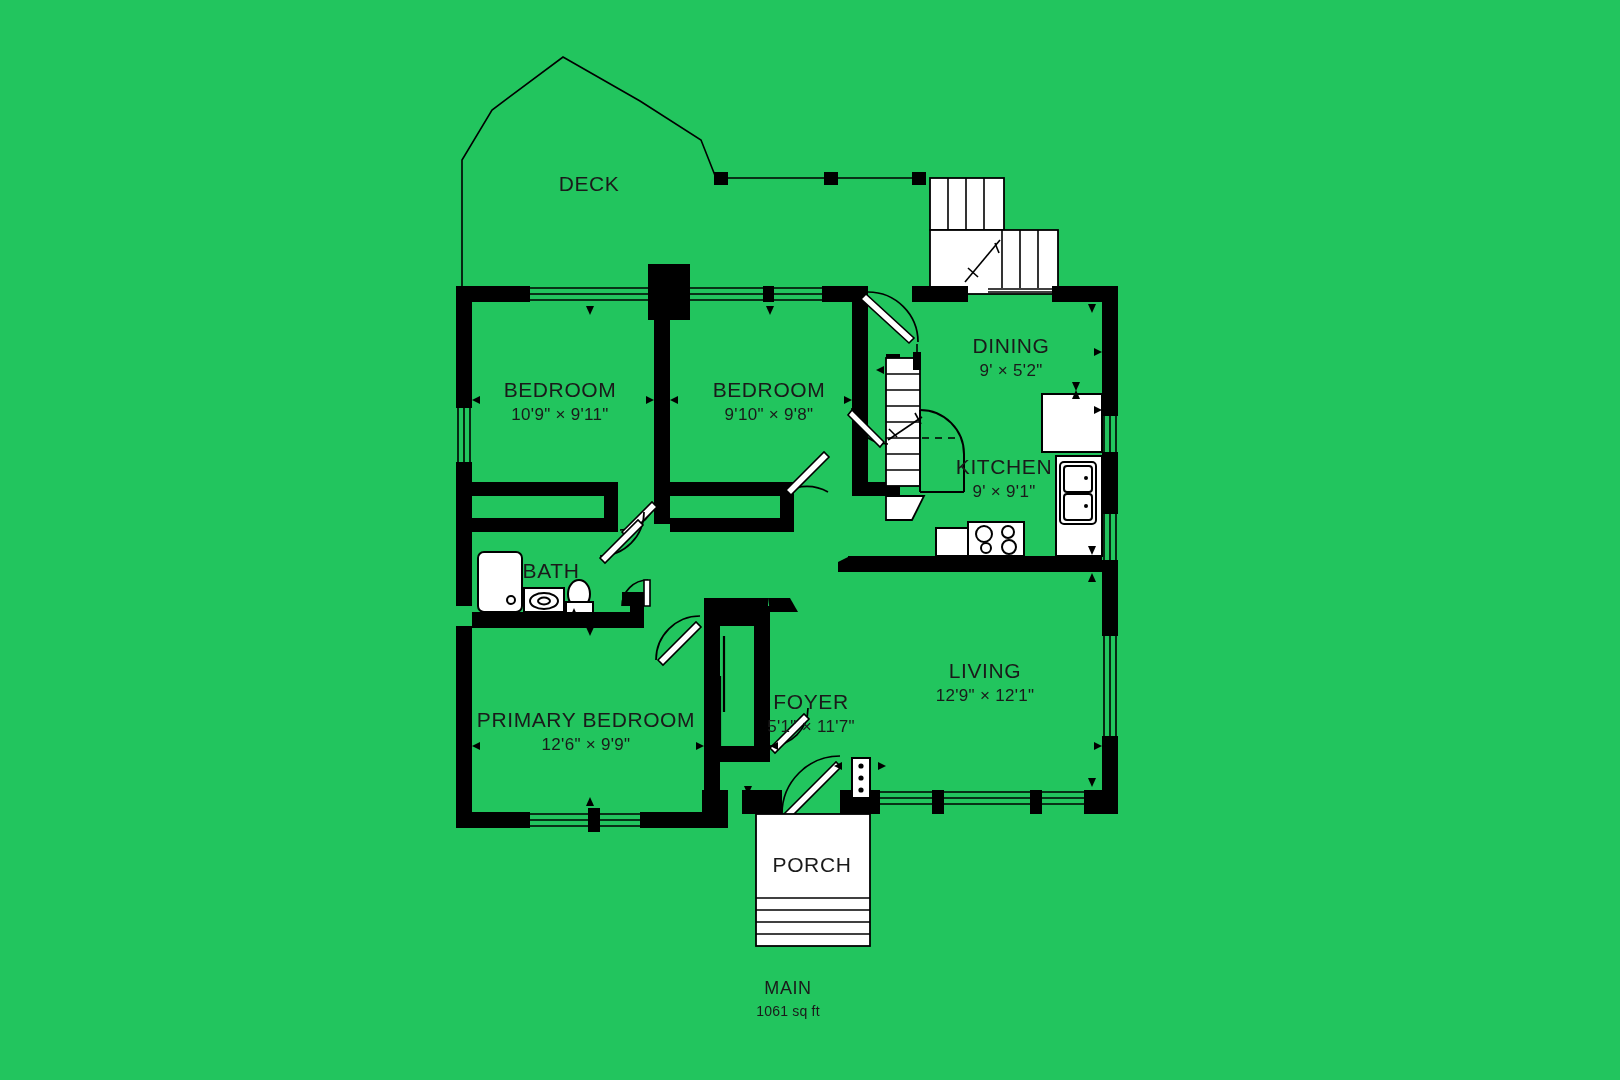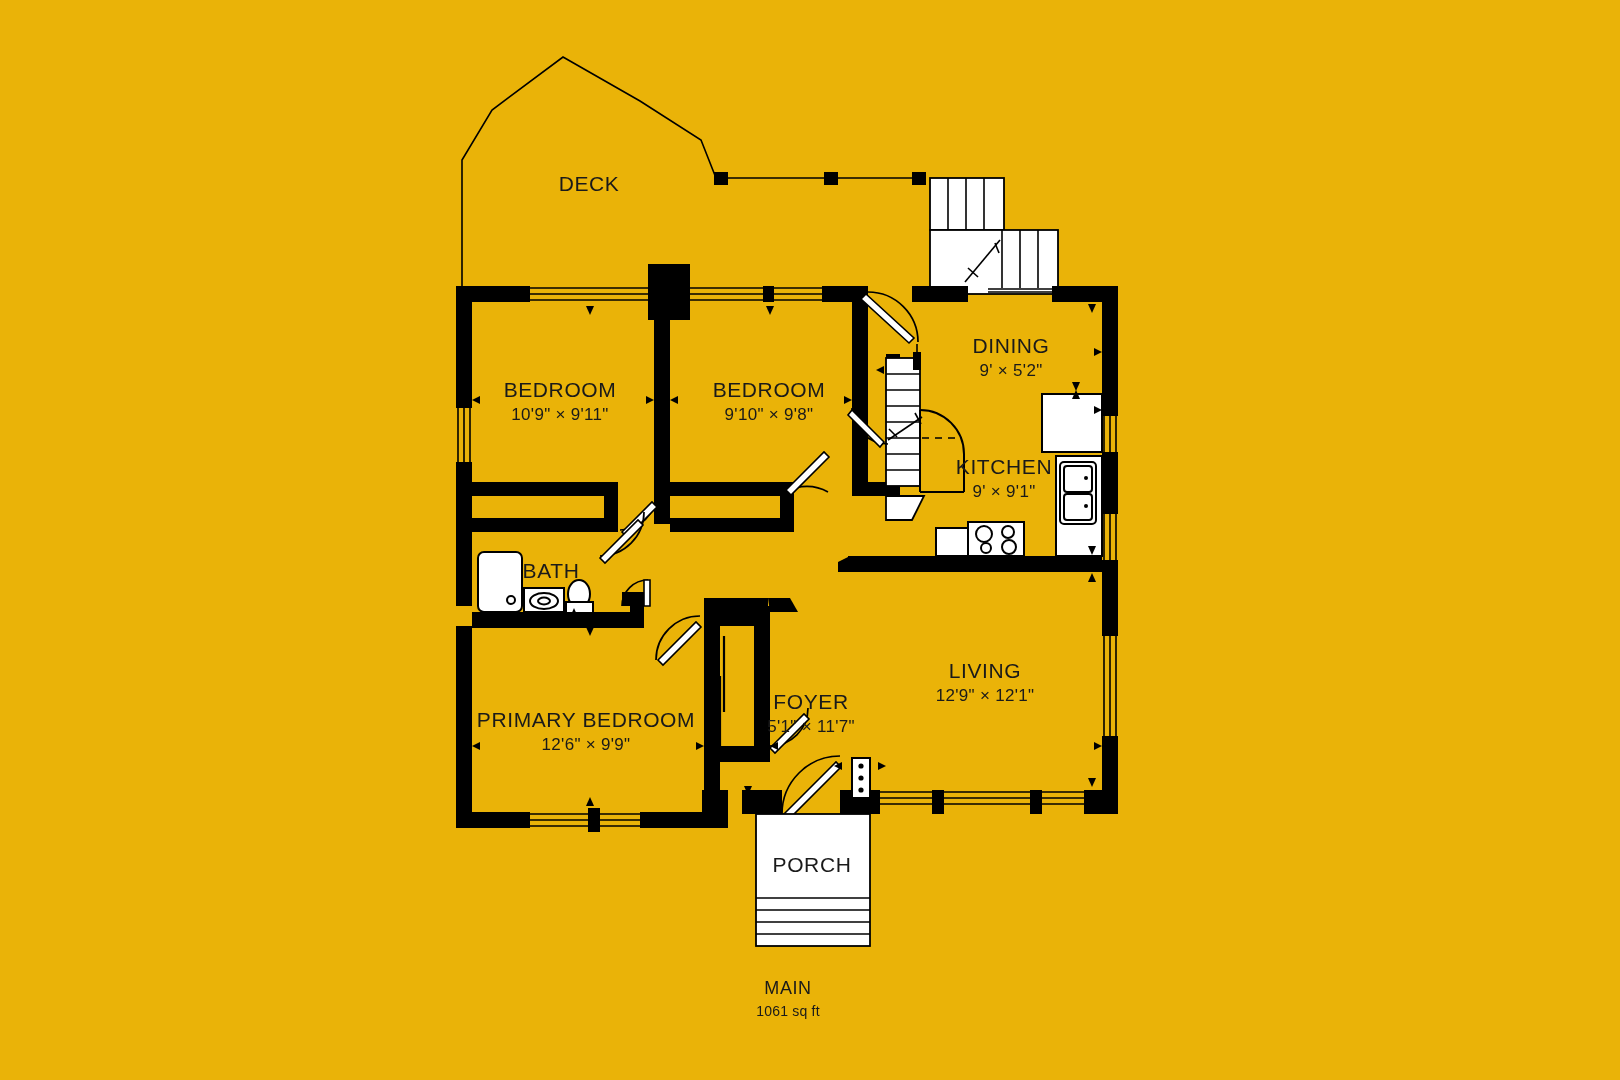--- a/index.html
+++ b/index.html
@@ -11,21 +11,21 @@
   body {
     width: 1620px;
     height: 1080px;
     font-family: "Liberation Sans", sans-serif;
     overflow: hidden;
   }
   #plan-root {
     position: relative;
     width: 1620px;
     height: 1080px;
-    background: #eab308;
+    background: #22c55e;
   }
   svg#floorplan {
     position: absolute;
     top: 0;
     left: 0;
     width: 1620px;
     height: 1080px;
     display: block;
   }
   .wall      { fill: #000000; stroke: none; }

